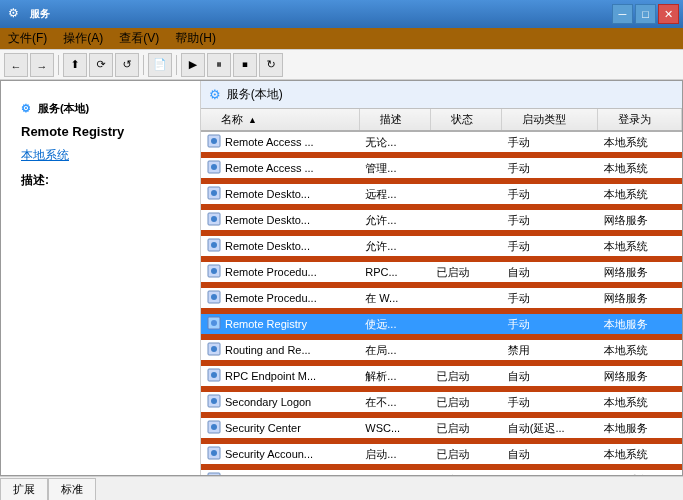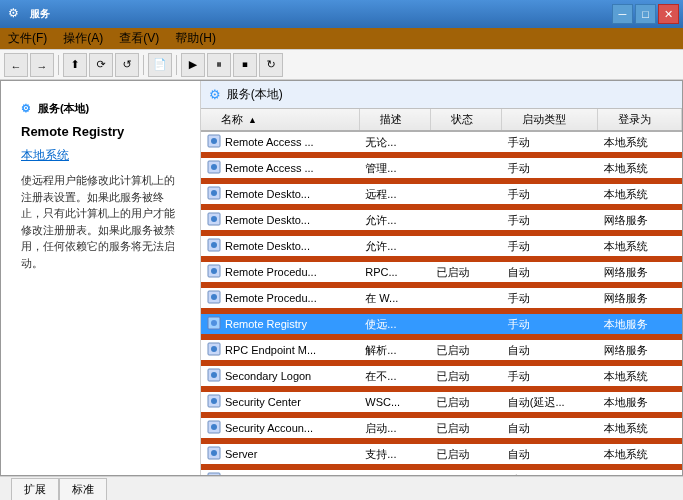--- a/index.html
+++ b/index.html
@@ -210,21 +210,20 @@
       flex-shrink: 0;
     }
 
     
     .status-bar {
       height: 24px;
       background: #f0f0f0;
       border-top: 1px solid #d0d0d0;
       display: flex;
       align-items: center;
-      padding-left: 11px;
     }
     .status-tab {
       padding: 3px 12px;
       font-size: 11px;
       border: 1px solid #c0c0c0;
       border-bottom: none;
       background: #f5f5f5;
       cursor: pointer;
     }
 
@@ -275,21 +274,21 @@
 
 <div class="main-layout">
 
   <div class="left-panel">
     <div class="left-panel-title">
       <span style="color:#3399ff; margin-right:4px;">⚙</span>
       <span>服务(本地)</span>
     </div>
     <div class="service-name-title">Remote Registry</div>
     <a class="service-link">本地系统</a>
-    <div class="description-text">使远程用户能修改此计算机上的注册表设置。如果此服务被终止，只有此计算机上的用户才能修改注册册表。如果此服务被禁用，任何依赖它的服务将无法启动。</div>
+    <div class="description-label">描述:</div>
   </div>
 
   <div class="right-panel">
     <div class="panel-header">
       <span style="color:#3399ff; font-size:13px;">⚙</span>
       <span>服务(本地)</span>
     </div>
 
     <div class="services-table">
       <table>
@@ -409,20 +408,33 @@
       <td></td>
       <td>手动</td>
       <td>本地服务</td>
     </tr>
             <tr>
       <td>
         <span><svg class="service-icon" viewBox="0 0 14 14" fill="none" xmlns="http://www.w3.org/2000/svg">
       <rect x="1" y="1" width="12" height="12" rx="1" fill="#c8d8f8" stroke="#7090c0" stroke-width="1"></rect>
       <circle cx="7" cy="7" r="3" fill="#4080cc"></circle>
     </svg></span>
+        <span>Routing and Re...</span>
+      </td>
+      <td>在局...</td>
+      <td></td>
+      <td>禁用</td>
+      <td>本地系统</td>
+    </tr>
+            <tr>
+      <td>
+        <span><svg class="service-icon" viewBox="0 0 14 14" fill="none" xmlns="http://www.w3.org/2000/svg">
+      <rect x="1" y="1" width="12" height="12" rx="1" fill="#c8d8f8" stroke="#7090c0" stroke-width="1"></rect>
+      <circle cx="7" cy="7" r="3" fill="#4080cc"></circle>
+    </svg></span>
         <span>RPC Endpoint M...</span>
       </td>
       <td>解析...</td>
       <td>已启动</td>
       <td>自动</td>
       <td>网络服务</td>
     </tr>
             <tr>
       <td>
         <span><svg class="service-icon" viewBox="0 0 14 14" fill="none" xmlns="http://www.w3.org/2000/svg">

